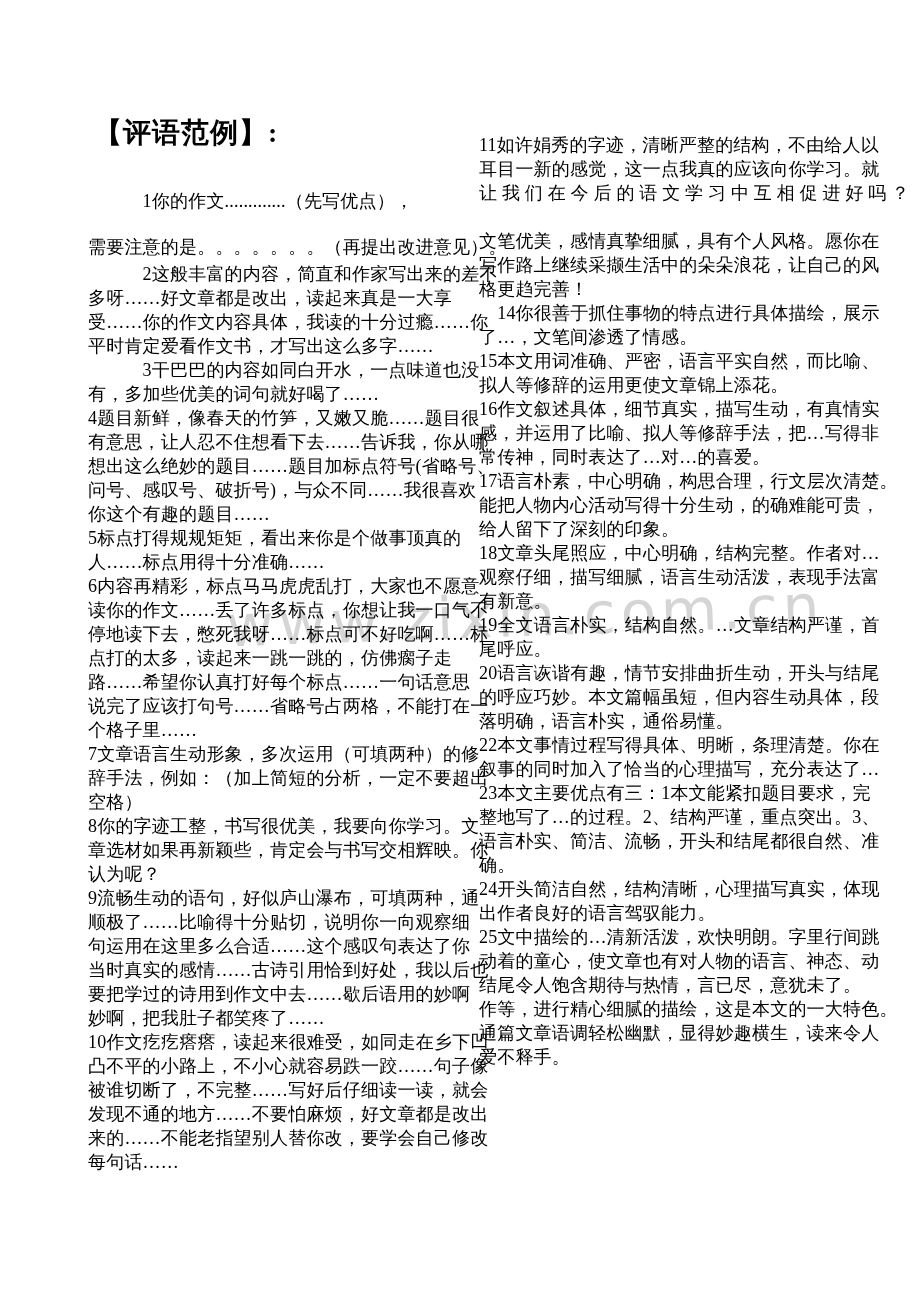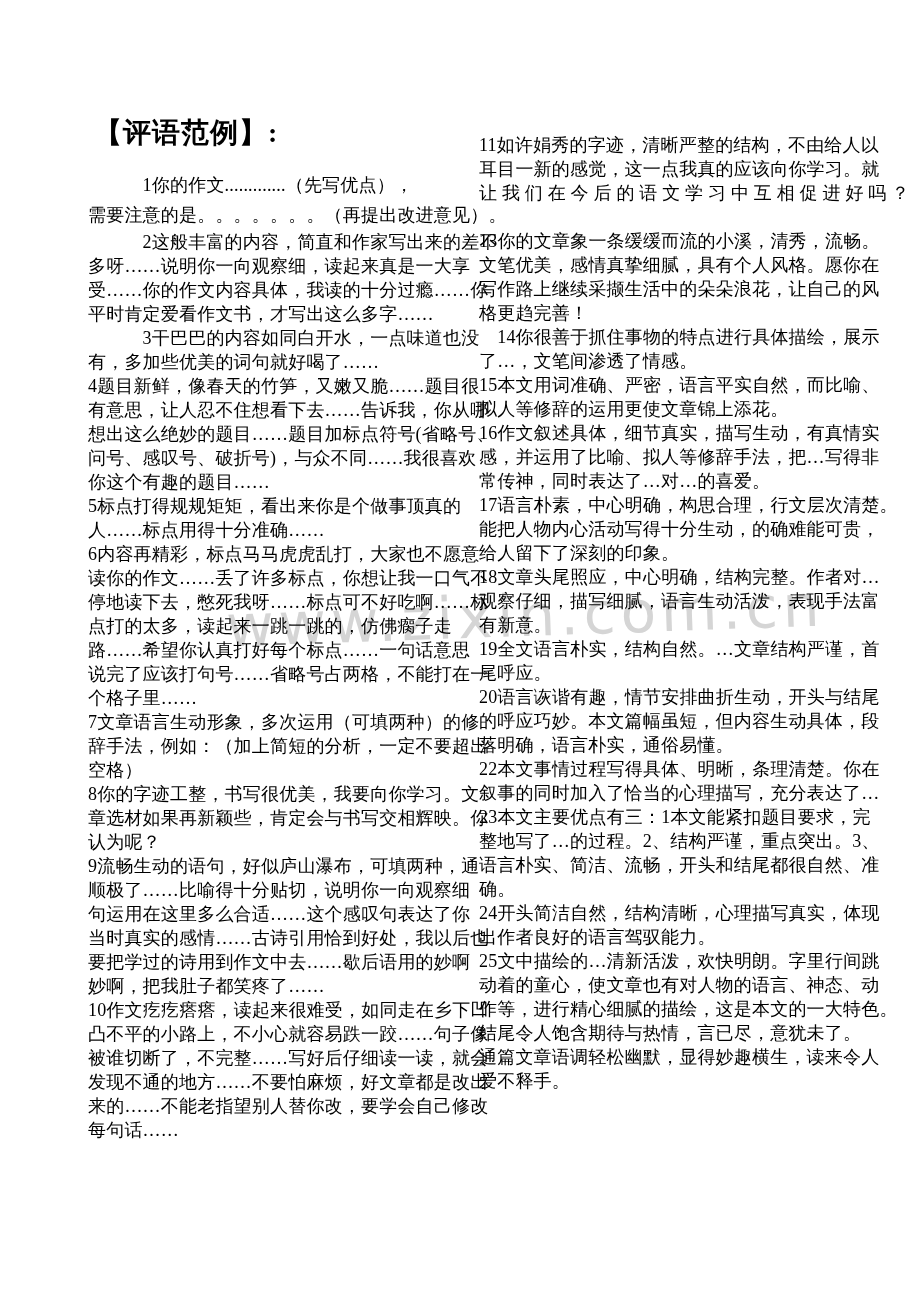--- a/index.html
+++ b/index.html
@@ -32,36 +32,36 @@
   .col-right{left:479px;top:133px;width:414px;}
   .para{margin:0;padding:0;}
   .line{
     white-space:pre;
     font-size:18px;
     line-height:24px;
     height:24px;
     letter-spacing:0.2px;
   }
   
-  .col-left .para:first-child .line{line-height:30px;height:30px;}
+  .col-left .para:first-child .line{line-height:30px;height:30px;margin-top:16px;}
 </style>
 </head>
 <body>
 
 <div class="page">
   <div class="watermark" style="color: rgb(213, 213, 213);">www.zixin.com.cn</div>
   <div class="title">【评语范例】:</div>
   <div class="col col-left">
       <div class="para">
         <div class="line">　　　1你的作文.............（先写优点），</div>
         <div class="line">需要注意的是。。。。。。。（再提出改进意见）。</div>
       </div>
       <div class="para">
         <div class="line">　　　2这般丰富的内容，简直和作家写出来的差不</div>
-        <div class="line">多呀……说明你一向观察细，读起来真是一大享</div>
+        <div class="line">多呀……好文章都是改出，读起来真是一大享</div>
         <div class="line">受……你的作文内容具体，我读的十分过瘾……你</div>
         <div class="line">平时肯定爱看作文书，才写出这么多字……</div>
       </div>
       <div class="para">
         <div class="line">　　　3干巴巴的内容如同白开水，一点味道也没</div>
         <div class="line">有，多加些优美的词句就好喝了……</div>
       </div>
       <div class="para">
         <div class="line">4题目新鲜，像春天的竹笋，又嫩又脆……题目很</div>
         <div class="line">有意思，让人忍不住想看下去……告诉我，你从哪</div>
@@ -112,21 +112,20 @@
   <div class="col col-right">
       <div class="para">
         <div class="line">11如许娟秀的字迹，清晰严整的结构，不由给人以</div>
         <div class="line">耳目一新的感觉，这一点我真的应该向你学习。就</div>
         <div class="line">让 我 们 在 今 后 的 语 文 学 习 中 互 相 促 进 好 吗 ？</div>
       </div>
       <div class="para">
         <div class="line"></div>
       </div>
       <div class="para">
-        <div class="line">13你的文章象一条缓缓而流的小溪，清秀，流畅。</div>
         <div class="line">文笔优美，感情真挚细腻，具有个人风格。愿你在</div>
         <div class="line">写作路上继续采撷生活中的朵朵浪花，让自己的风</div>
         <div class="line">格更趋完善！</div>
       </div>
       <div class="para">
         <div class="line">　14你很善于抓住事物的特点进行具体描绘，展示</div>
         <div class="line">了…，文笔间渗透了情感。</div>
       </div>
       <div class="para">
         <div class="line">15本文用词准确、严密，语言平实自然，而比喻、</div>
@@ -166,21 +165,21 @@
         <div class="line">语言朴实、简洁、流畅，开头和结尾都很自然、准</div>
         <div class="line">确。</div>
       </div>
       <div class="para">
         <div class="line">24开头简洁自然，结构清晰，心理描写真实，体现</div>
         <div class="line">出作者良好的语言驾驭能力。</div>
       </div>
       <div class="para">
         <div class="line">25文中描绘的…清新活泼，欢快明朗。字里行间跳</div>
         <div class="line">动着的童心，使文章也有对人物的语言、神态、动</div>
+        <div class="line">结尾令人饱含期待与热情，言已尽，意犹未了。</div>
         <div class="line">作等，进行精心细腻的描绘，这是本文的一大特色。</div>
-        <div class="line">结尾令人饱含期待与热情，言已尽，意犹未了。</div>
       </div>
       <div class="para">
         <div class="line">通篇文章语调轻松幽默，显得妙趣横生，读来令人</div>
         <div class="line">爱不释手。</div>
       </div>
     </div>
 </div>
 
 </body></html>

